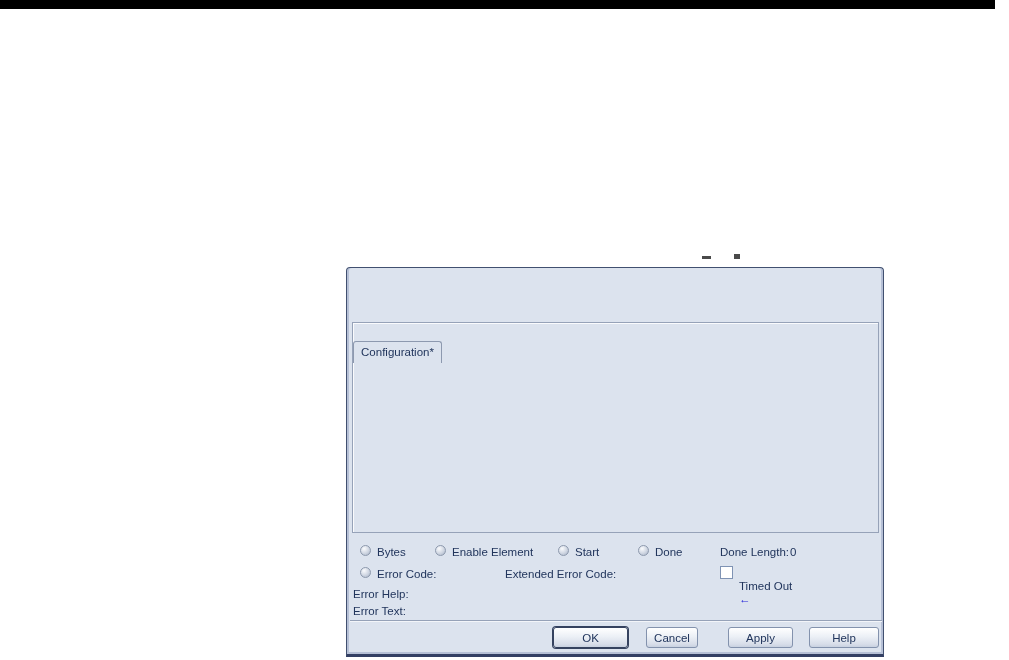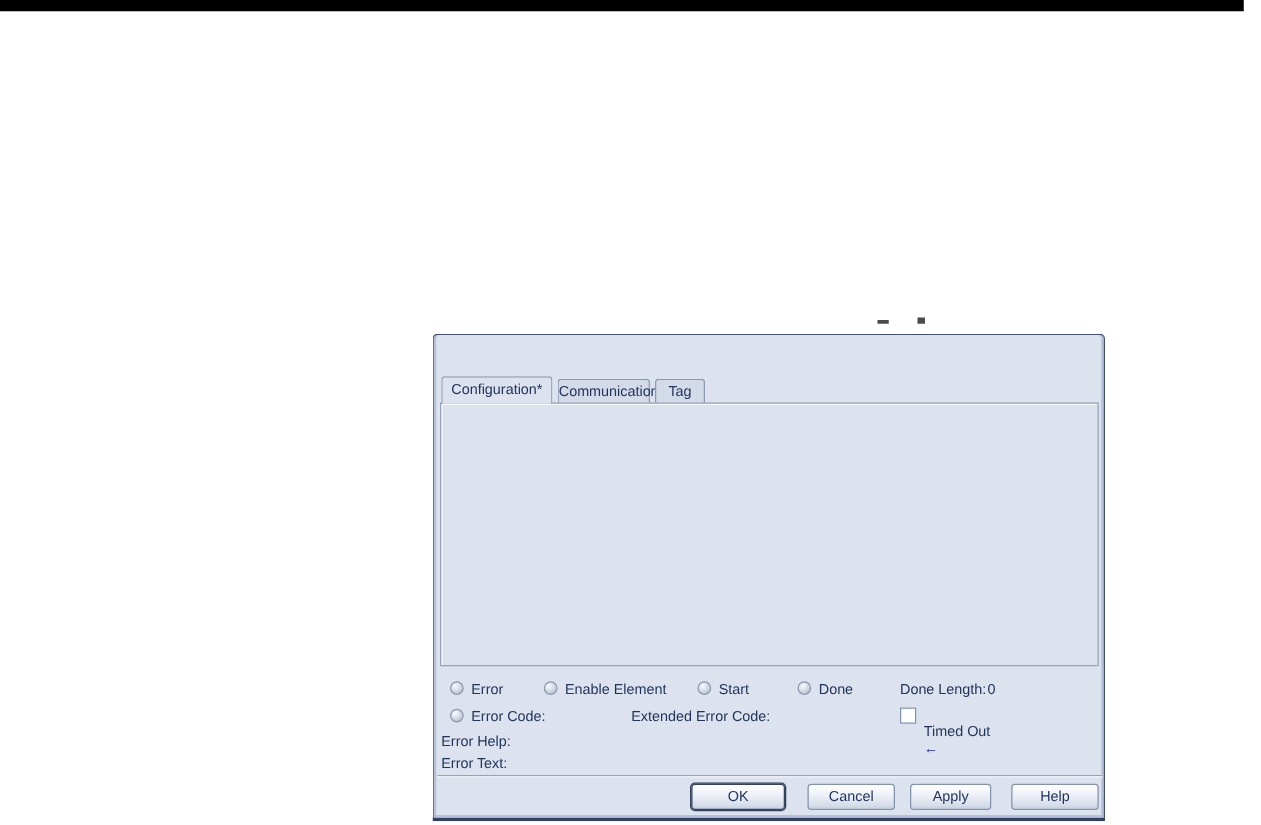--- a/index.html
+++ b/index.html
@@ -23,21 +23,21 @@
     color:#1c2e6b; letter-spacing:0.2px; }
   .close { position:absolute; right:4px; top:2px; width:21px; height:20px;
     background:linear-gradient(180deg,#f0a295 0%,#dd5a47 45%,#c23a26 100%);
     border:1.5px solid #f4f6fa; border-radius:4px; cursor:pointer;
     display:flex; align-items:center; justify-content:center;
     box-shadow:0 1px 2px rgba(60,40,40,.4); }
 
   
   .tab { position:absolute; font-size:11.5px; color:#21355c; text-align:center;
     border:1px solid #8d99af; border-bottom:none; border-radius:3px 3px 0 0;
-    background:#d4dbe8; padding-top:4px; cursor:pointer; }
+    background:#d4dbe8; padding-top:4px; cursor:pointer;margin-top:40px; }
   .tab.active { background:#dce3ee; z-index:5; font-weight:normal; }
 
   .panel { position:absolute; left:5px; top:54px; width:527px; height:211px;
     border:1px solid #96a2b8; background:#dce3ee;
     box-shadow:inset 1px 1px 0 rgba(255,255,255,.85); z-index:1; }
 
   
   .lbl { position:absolute; font-size:11.5px; color:#21355c; white-space:pre-line; line-height:13px; }
   .dis { color:#93a0b6; }
   .inp { position:absolute; border:1px solid #7f93b4; background:#fff; color:#111;
@@ -140,21 +140,21 @@
     <span class="lbl" style="left:12px; top:190px;">Instance:</span>
     <div class="inp" style="left:59px; top:185px; width:55px; height:21px;">104</div>
 
     <span class="lbl" style="left:156px; top:190px;">Attribute:</span>
     <div class="inp" style="left:198px; top:184px; width:43px; height:21px;">1</div>
     <span class="suffix" style="left:247px; top:189px;">(Hex)</span>
 
     <button class="btn" style="left:395px; top:192px; width:75px; height:20px;">New Tag...</button>
 
     <span class="ind" style="left:13px; top:277px;"></span>
-    <span class="lbl" style="left:30px; top:278px;">Error</span>
+    <span class="lbl" style="left:30px; top:278px;">Bytes</span>
     <span class="ind" style="left:88px; top:277px;"></span>
     <span class="lbl" style="left:105px; top:278px;">Enable Element</span>
     <span class="ind" style="left:211px; top:277px;"></span>
     <span class="lbl" style="left:228px; top:278px;text-align:center;">Start</span>
     <span class="ind" style="left:291px; top:277px;"></span>
     <span class="lbl" style="left:308px; top:278px;">Done</span>
     <span class="lbl" style="left:373px; top:278px;">Done Length:</span>
     <span class="lbl" style="left:443px; top:278px;">0</span>
 
     <span class="ind" style="left:13px; top:299px;"></span>
@@ -165,17 +165,17 @@
       <span>Timed Out</span>
       <span class="arrow-note">←</span>
     </span>
 
     <span class="lbl" style="left:6px; top:320px;">Error Help:</span>
     <span class="lbl" style="left:6px; top:337px;">Error Text:</span>
 
     <div class="sep"></div>
 
     <button class="btn default" style="left:206px; top:359px; width:75px;">OK</button>
-    <button class="btn" style="left:299px; top:359px; width:70px;">Cancel</button>
+    <button class="btn" style="left:299px; top:359px; width:52px;">Cancel</button>
     <button class="btn" style="left:381px; top:359px; width:65px;">Apply</button>
     <button class="btn" style="left:462px; top:359px; width:70px;">Help</button>
   </div>
 </div>
 
 </body></html>

